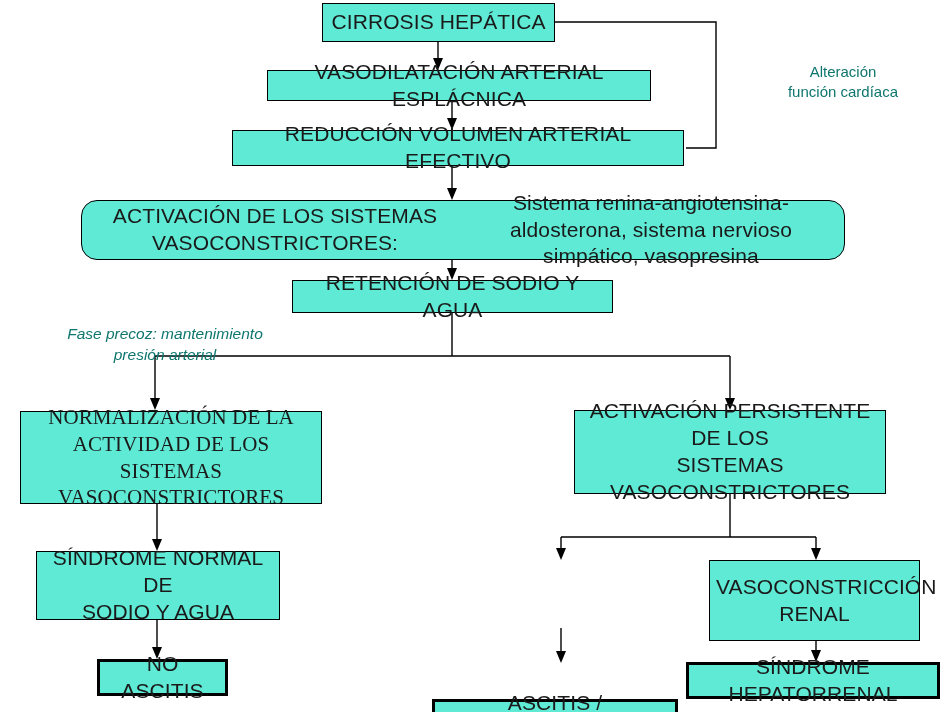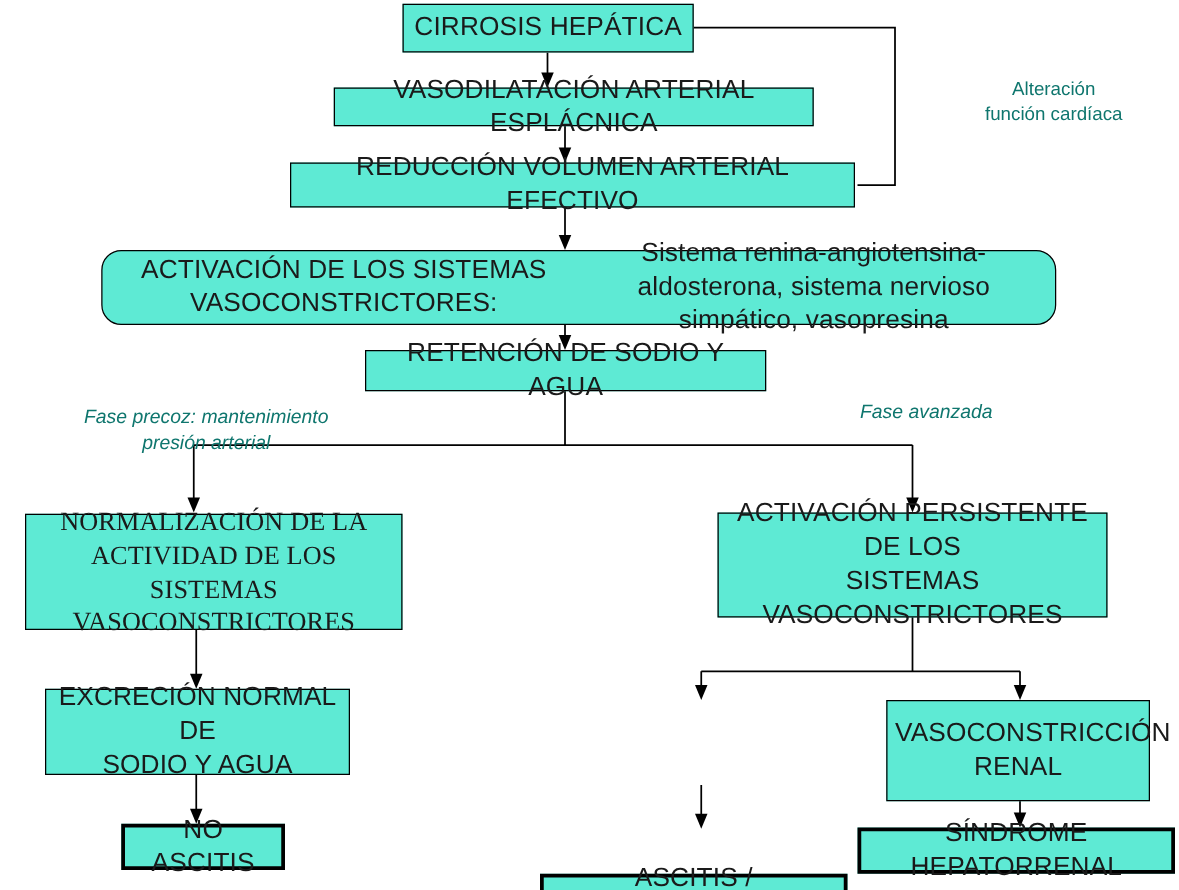--- a/index.html
+++ b/index.html
@@ -167,21 +167,21 @@
     <span class="txt">RETENCIÓN DE SODIO Y AGUA</span>
   </div>
 
   <div class="box" style="left:20px; top:411px; width:302px; height:93px;font-family:Liberation Serif, serif;">
     <span class="txt">NORMALIZACIÓN DE LA
 ACTIVIDAD DE LOS SISTEMAS
 VASOCONSTRICTORES</span>
   </div>
 
   <div class="box" style="left:36px; top:551px; width:244px; height:69px;">
-    <span class="txt">EXCRECIÓN NORMAL DE
+    <span class="txt">SÍNDROME NORMAL DE
 SODIO Y AGUA</span>
   </div>
 
   <div class="box thick" style="left:97px; top:659px; width:131px; height:37px;">
     <span class="txt">NO ASCITIS</span>
   </div>
 
   <div class="box" style="left:574px; top:410px; width:312px; height:84px;">
     <span class="txt">ACTIVACIÓN PERSISTENTE DE LOS
 SISTEMAS VASOCONSTRICTORES</span>
@@ -200,15 +200,14 @@
   <div class="box thick" style="left:686px; top:662px; width:254px; height:37px;">
     <span class="txt">SÍNDROME HEPATORRENAL</span>
   </div>
 
   <div class="note" style="left:753px; top:62px; width:180px;">Alteración
 función cardíaca</div>
 
   <div class="note italic" style="left:18px; top:324px; width:270px;margin-left:12px;">Fase precoz: mantenimiento
 presión arterial</div>
 
-  <div class="note italic" style="left:641px; top:320px; width:200px;">Fase avanzada</div>
 
 </div>
 
 </body></html>

